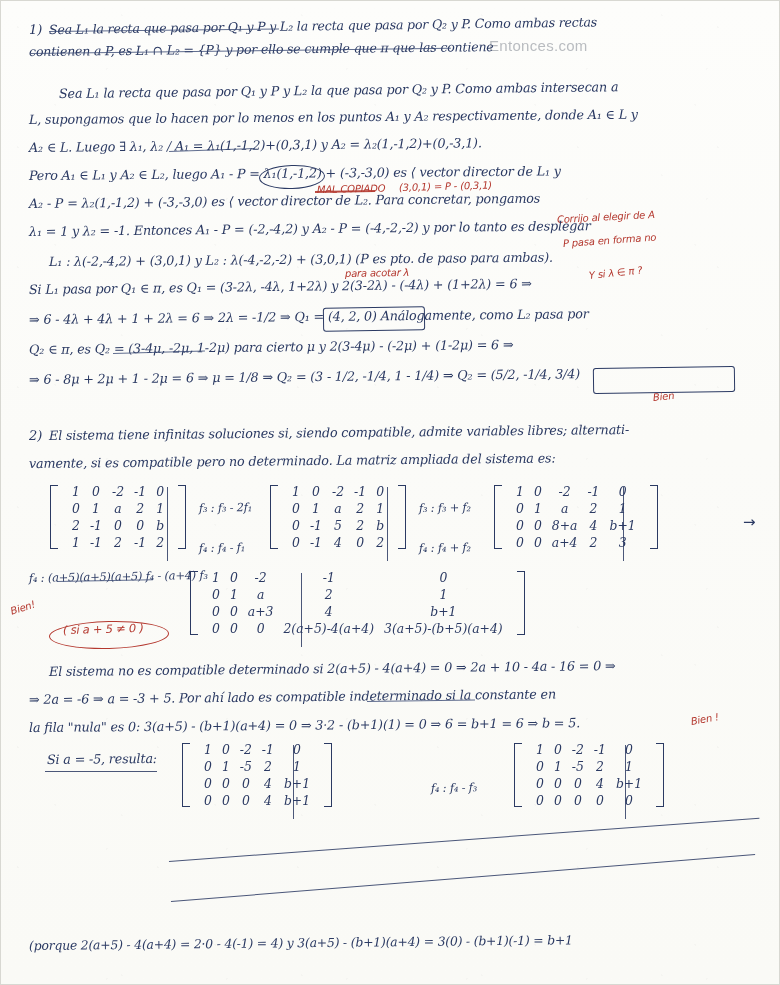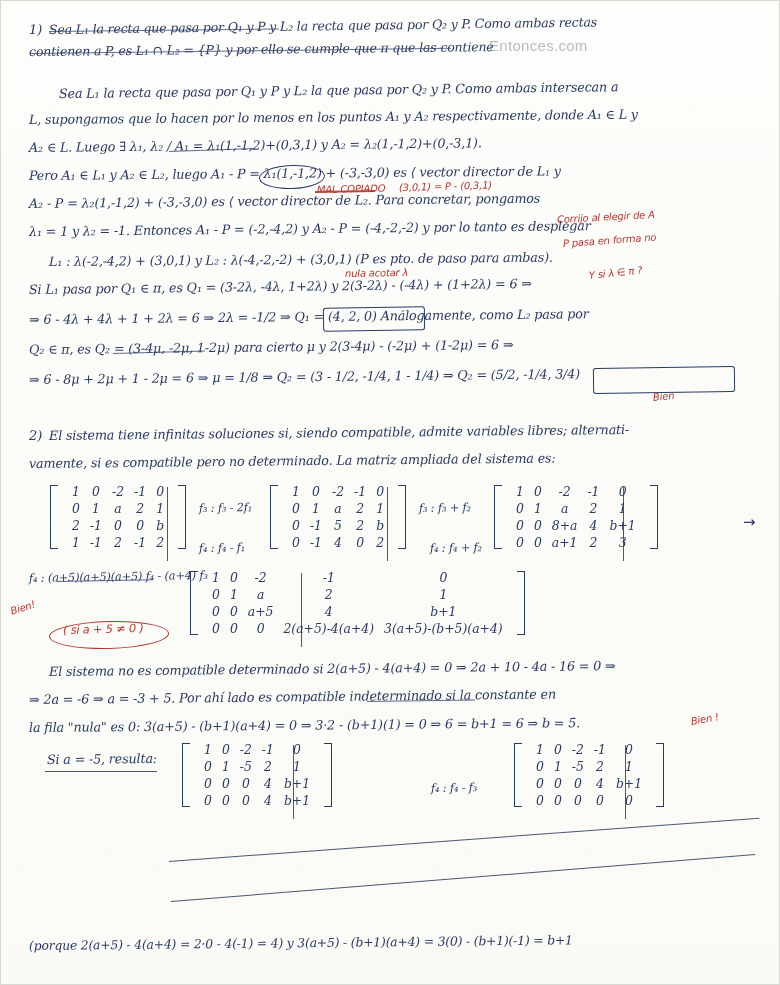--- a/index.html
+++ b/index.html
@@ -168,21 +168,21 @@
   <div class="hw" style="left:28px; top:196px; transform: rotate(-0.6deg); font-size:12.8px;">A₂ - P = λ₂(1,-1,2) + (-3,-3,0) es ⟨ vector director de L₂. Para concretar, pongamos</div>
   <div class="hw red xs" style="left:556px; top:214px; transform: rotate(-3deg);">Corrijo al elegir de A</div>
 
   <div class="hw" style="left:28px; top:224px; transform: rotate(-0.6deg); font-size:12.8px;">λ₁ = 1 y λ₂ = -1. Entonces A₁ - P = (-2,-4,2) y A₂ - P = (-4,-2,-2) y por lo tanto es desplegar</div>
   <div class="hw red xs" style="left:562px; top:238px; transform: rotate(-4deg);">P pasa en forma no</div>
 
   <div class="hw" style="left:48px; top:254px; transform: rotate(-0.5deg); font-size:12.8px;">L₁ : λ(-2,-4,2) + (3,0,1)     y L₂ : λ(-4,-2,-2) + (3,0,1)      (P es pto. de paso para ambas).</div>
   <div class="hw red xs" style="left:588px; top:270px; transform: rotate(-6deg);">Y si λ ∈ π ?</div>
 
   <div class="hw" style="left:28px; top:282px; transform: rotate(-0.7deg); font-size:12.8px;">Si L₁ pasa por Q₁ ∈ π, es Q₁ = (3-2λ, -4λ, 1+2λ) y 2(3-2λ) - (-4λ) + (1+2λ) = 6 ⇒</div>
-  <div class="hw red xs" style="left:344px; top:268px; transform: rotate(-1deg);">nula acotar λ</div>
+  <div class="hw red xs" style="left:344px; top:268px; transform: rotate(-1deg);">para acotar λ</div>
 
   <div class="hw" style="left:28px; top:312px; transform: rotate(-0.6deg); font-size:12.8px;">⇒ 6 - 4λ + 4λ + 1 + 2λ = 6 ⇒ 2λ = -1/2 ⇒ Q₁ = (4, 2, 0) Análogamente, como L₂ pasa por</div>
   <div class="boxed" style="left:322px; top:306px; width:100px; height:22px; transform: rotate(-0.8deg);"></div>
 
   <div class="hw" style="left:28px; top:342px; transform: rotate(-0.6deg); font-size:12.8px;">Q₂ ∈ π, es Q₂ = (3-4μ, -2μ, 1-2μ) para cierto μ y 2(3-4μ) - (-2μ) + (1-2μ) = 6 ⇒</div>
   <div class="strike" style="left:112px; top:352px; width:92px; transform: rotate(-1.5deg);"></div>
 
   <div class="hw" style="left:28px; top:372px; transform: rotate(-0.6deg); font-size:12.8px;">⇒ 6 - 8μ + 2μ + 1 - 2μ = 6 ⇒ μ = 1/8 ⇒ Q₂ = (3 - 1/2, -1/4, 1 - 1/4) ⇒ Q₂ = (5/2, -1/4, 3/4)</div>
   <div class="boxed" style="left:592px; top:366px; width:140px; height:24px; transform: rotate(-0.8deg);"></div>
   <div class="hw red xs" style="left:652px; top:392px; transform: rotate(-6deg);">Bien</div>
@@ -264,21 +264,21 @@
         <td>4</td>
         <td>0</td>
         <td>2</td>
       </tr>
     </tbody>
       </table>
   </div>
   <div class="vline" style="left:386px; top:486px; height:74px;"></div>
 
   <div class="hw sm" style="left:418px; top:502px; transform: rotate(-1deg);">f₃ : f₃ + f₂</div>
-  <div class="hw sm" style="left:418px; top:542px; transform: rotate(-1deg); margin-left: 11px;">f₄ : f₄ + f₂</div>
+  <div class="hw sm" style="left:418px; top:542px; transform: rotate(-1deg);">f₄ : f₄ + f₂</div>
 
   <div class="matrix" style="left:492px; top:482px;">
     <table>
       <tbody>
           <tr>
         <td rowspan="4" class="bracket-l"></td>
         <td>1</td>
         <td>0</td>
         <td>-2</td>
         <td>-1</td>
@@ -295,21 +295,21 @@
       <tr>
         <td>0</td>
         <td>0</td>
         <td>8+a</td>
         <td>4</td>
         <td>b+1</td>
       </tr>
       <tr>
         <td>0</td>
         <td>0</td>
-        <td>a+1</td>
+        <td>a+4</td>
         <td>2</td>
         <td>3</td>
       </tr>
     </tbody>
       </table>
   </div>
   <div class="vline" style="left:622px; top:486px; height:74px;"></div>
   <div class="arrow" style="left:742px; top:512px;">→</div>
 
   <div class="hw sm" style="left:28px; top:572px; transform: rotate(-1deg);">f₄ : (a+5)(a+5)(a+5) f₄ - (a+4) f₃</div>
@@ -330,21 +330,21 @@
       <tr>
         <td>0</td>
         <td>1</td>
         <td>a</td>
         <td>2</td>
         <td>1</td>
       </tr>
       <tr>
         <td>0</td>
         <td>0</td>
-        <td>a+5</td>
+        <td>a+3</td>
         <td>4</td>
         <td>b+1</td>
       </tr>
       <tr>
         <td>0</td>
         <td>0</td>
         <td>0</td>
         <td>2(a+5)-4(a+4)</td>
         <td>3(a+5)-(b+5)(a+4)</td>
       </tr>

